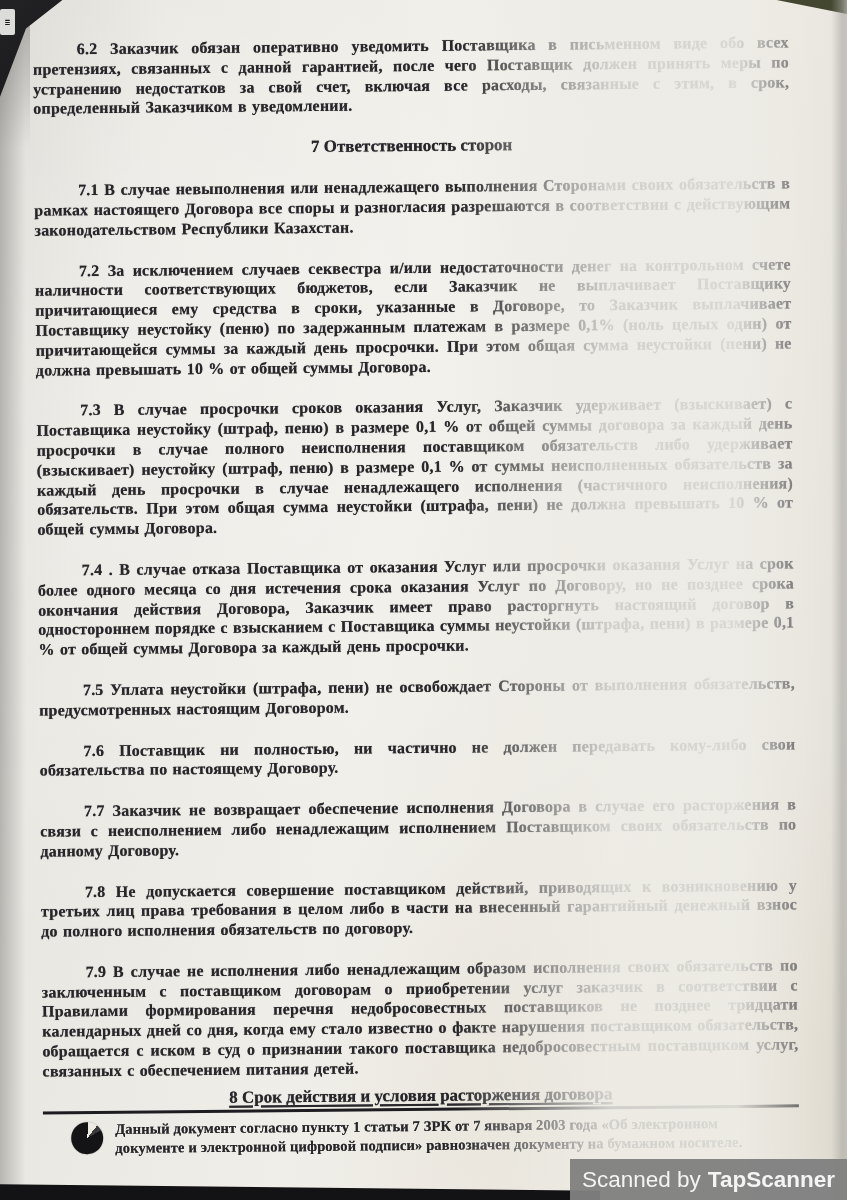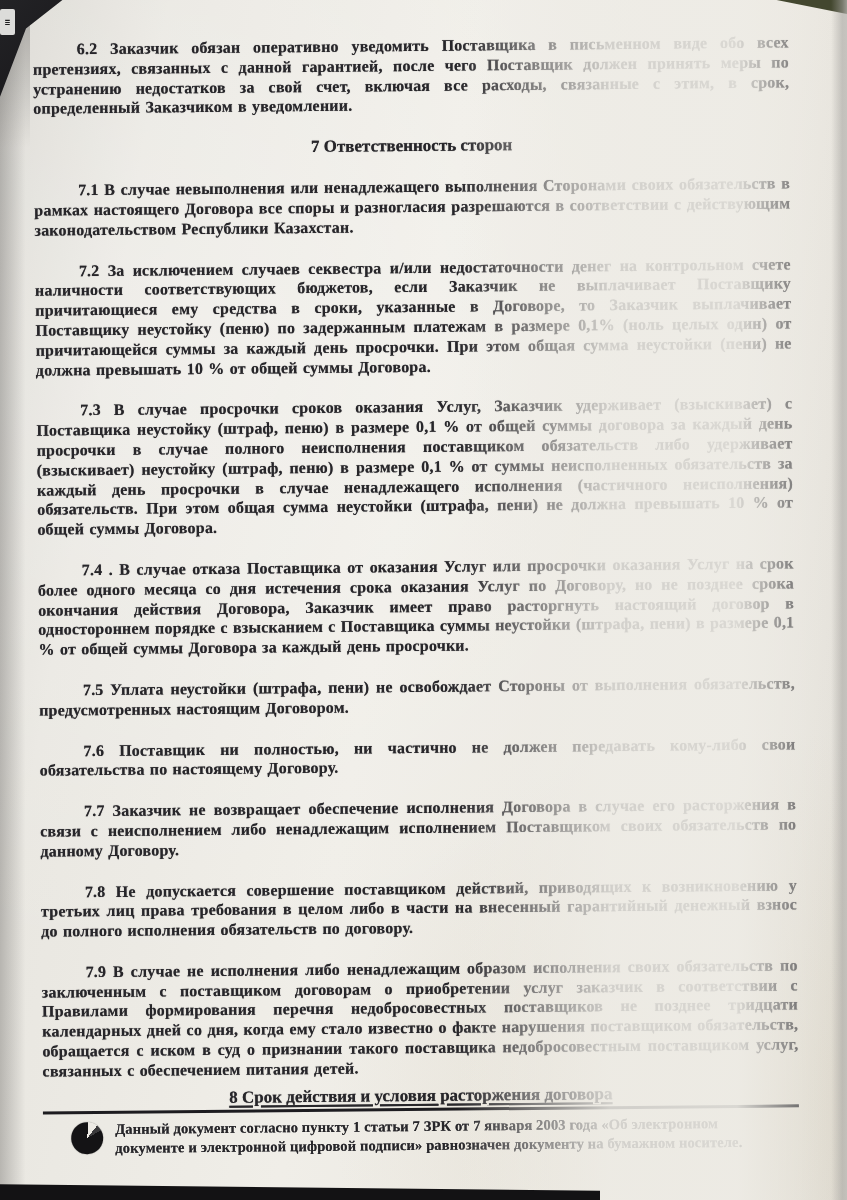--- a/index.html
+++ b/index.html
@@ -146,14 +146,18 @@
   <div class="fade-overlay"></div>
 
   <div class="left-gray"></div>
   <div class="left-edge"></div>
   <div class="corner-dark"></div>
   <div class="corner-chip">≡</div>
   <div class="top-right-sliver"></div>
   <div class="right-edge"></div>
   <div class="bottom-strip"></div>
 
+  <div class="watermark">
+    <span class="prefix">Scanned by</span>
+    <span class="brand">TapScanner</span>
+  </div>
 
 </div>
 
 </body></html>

